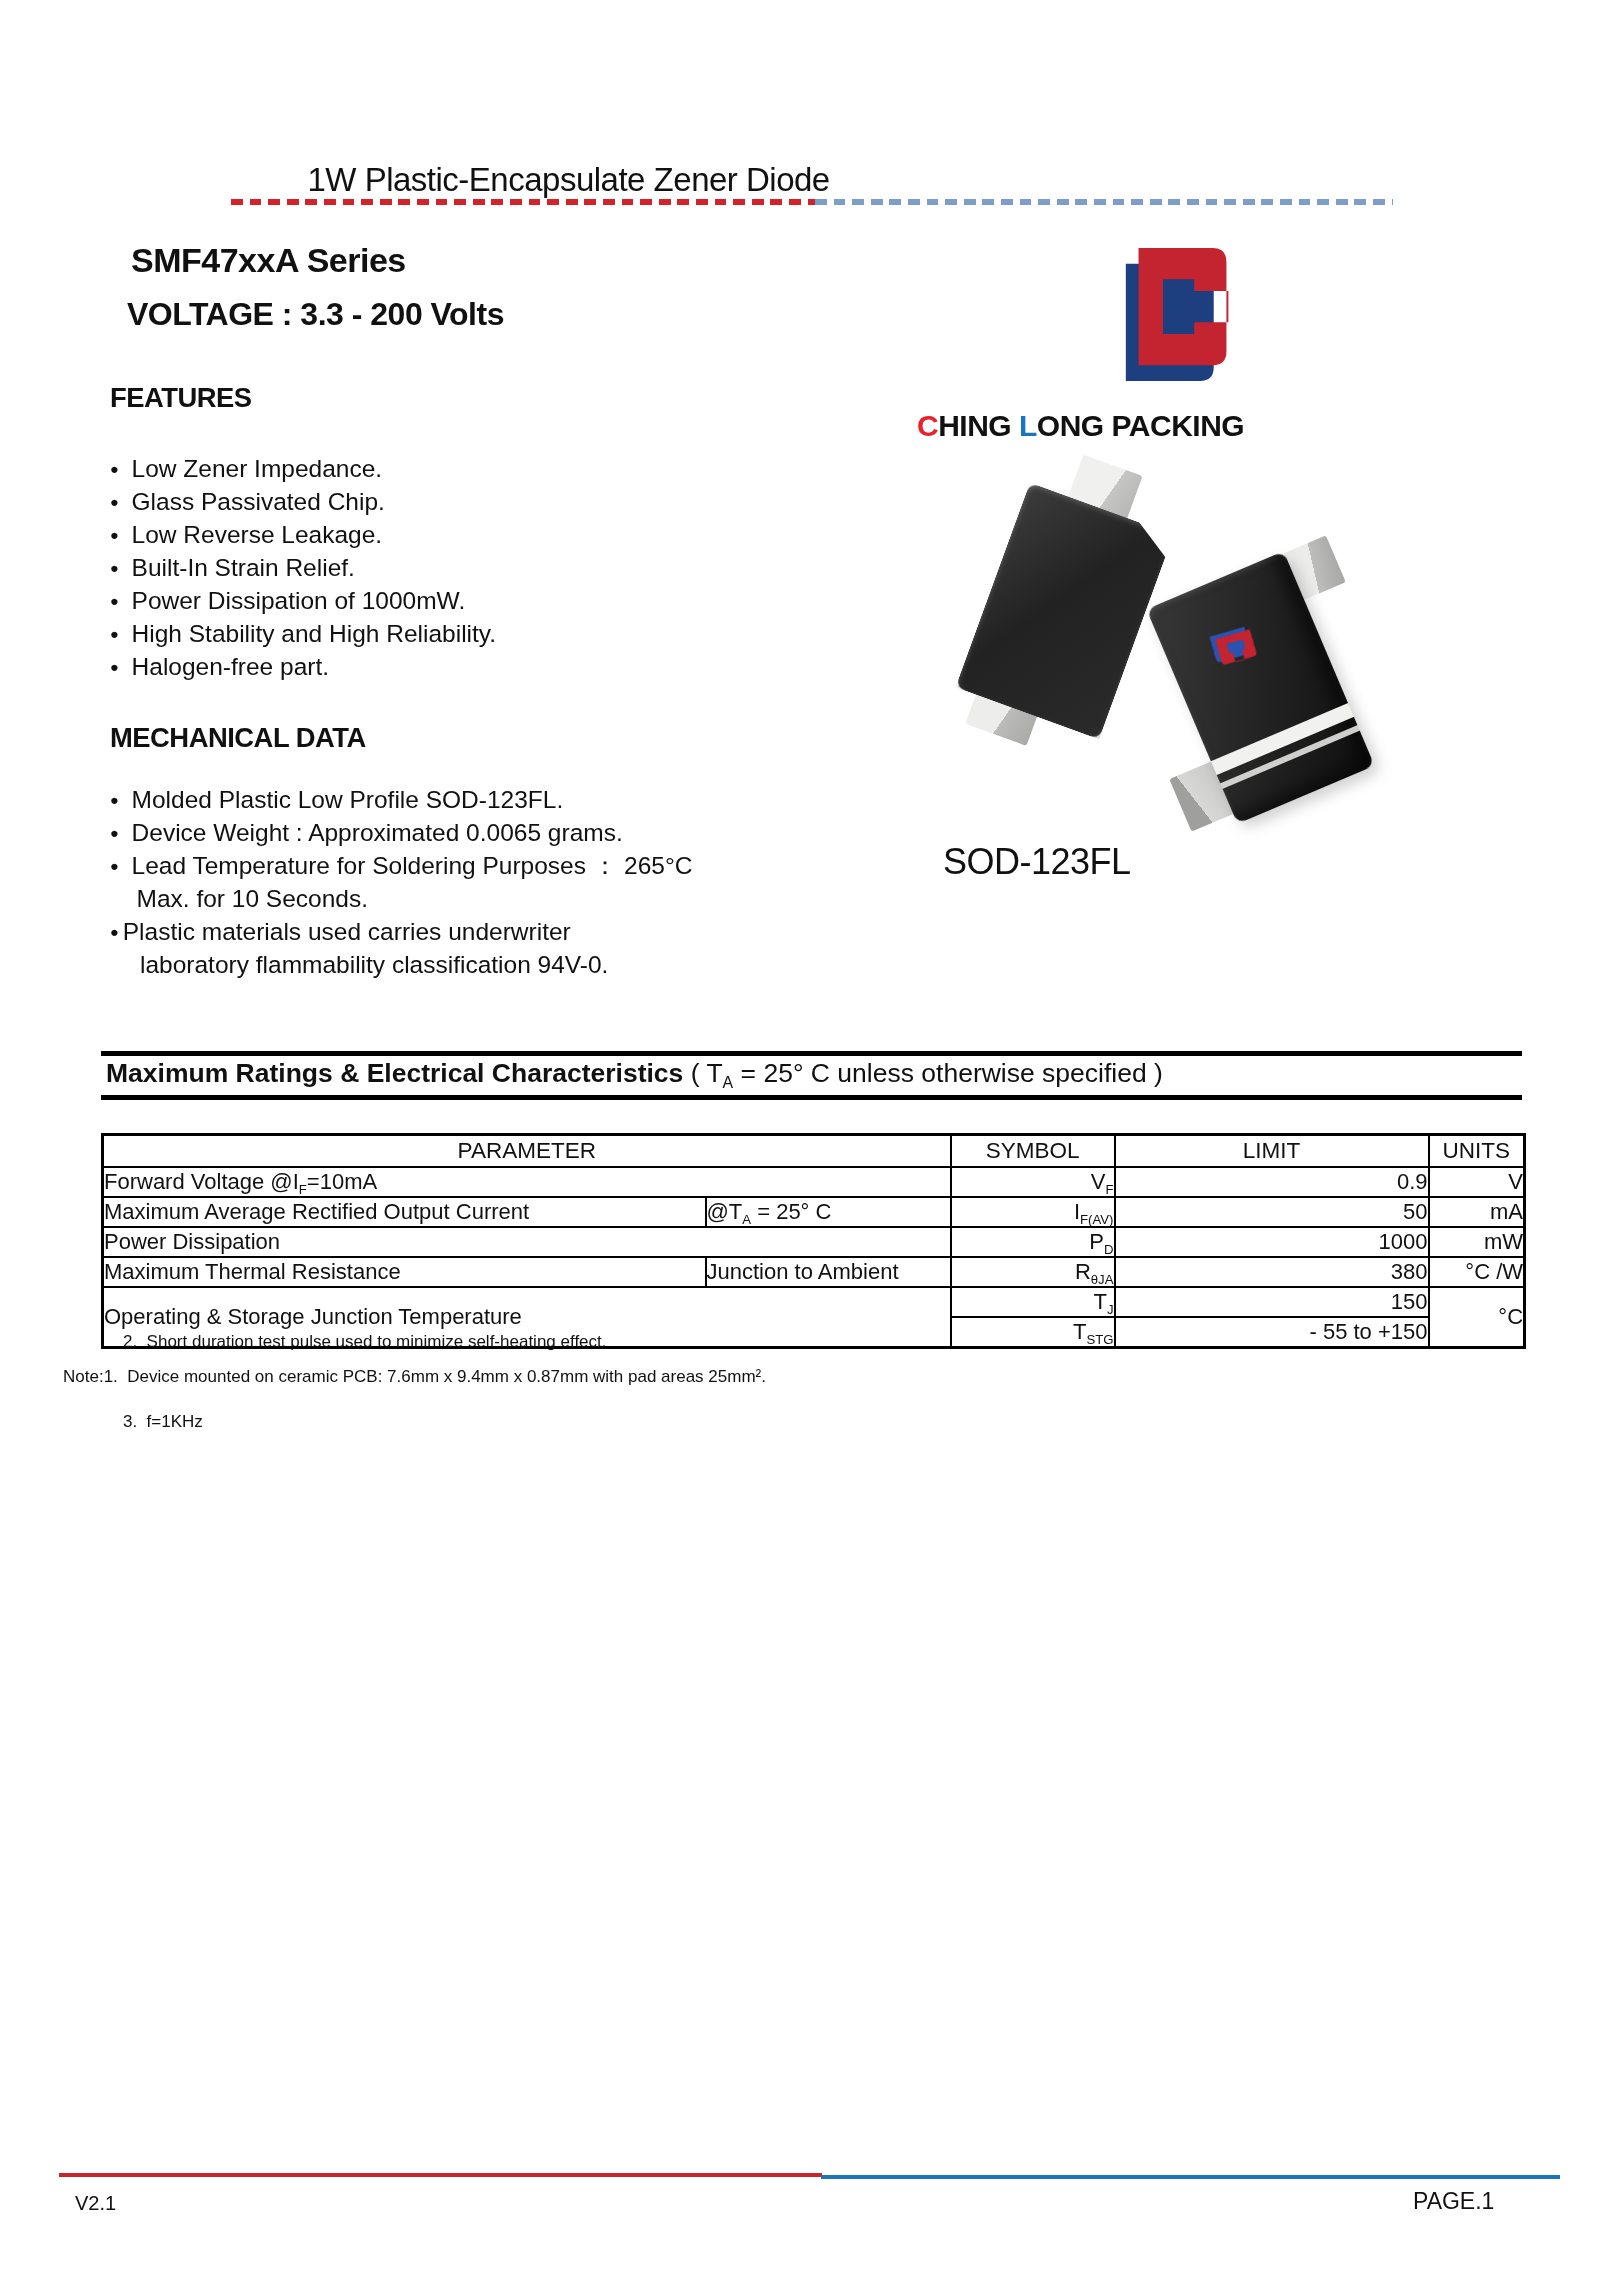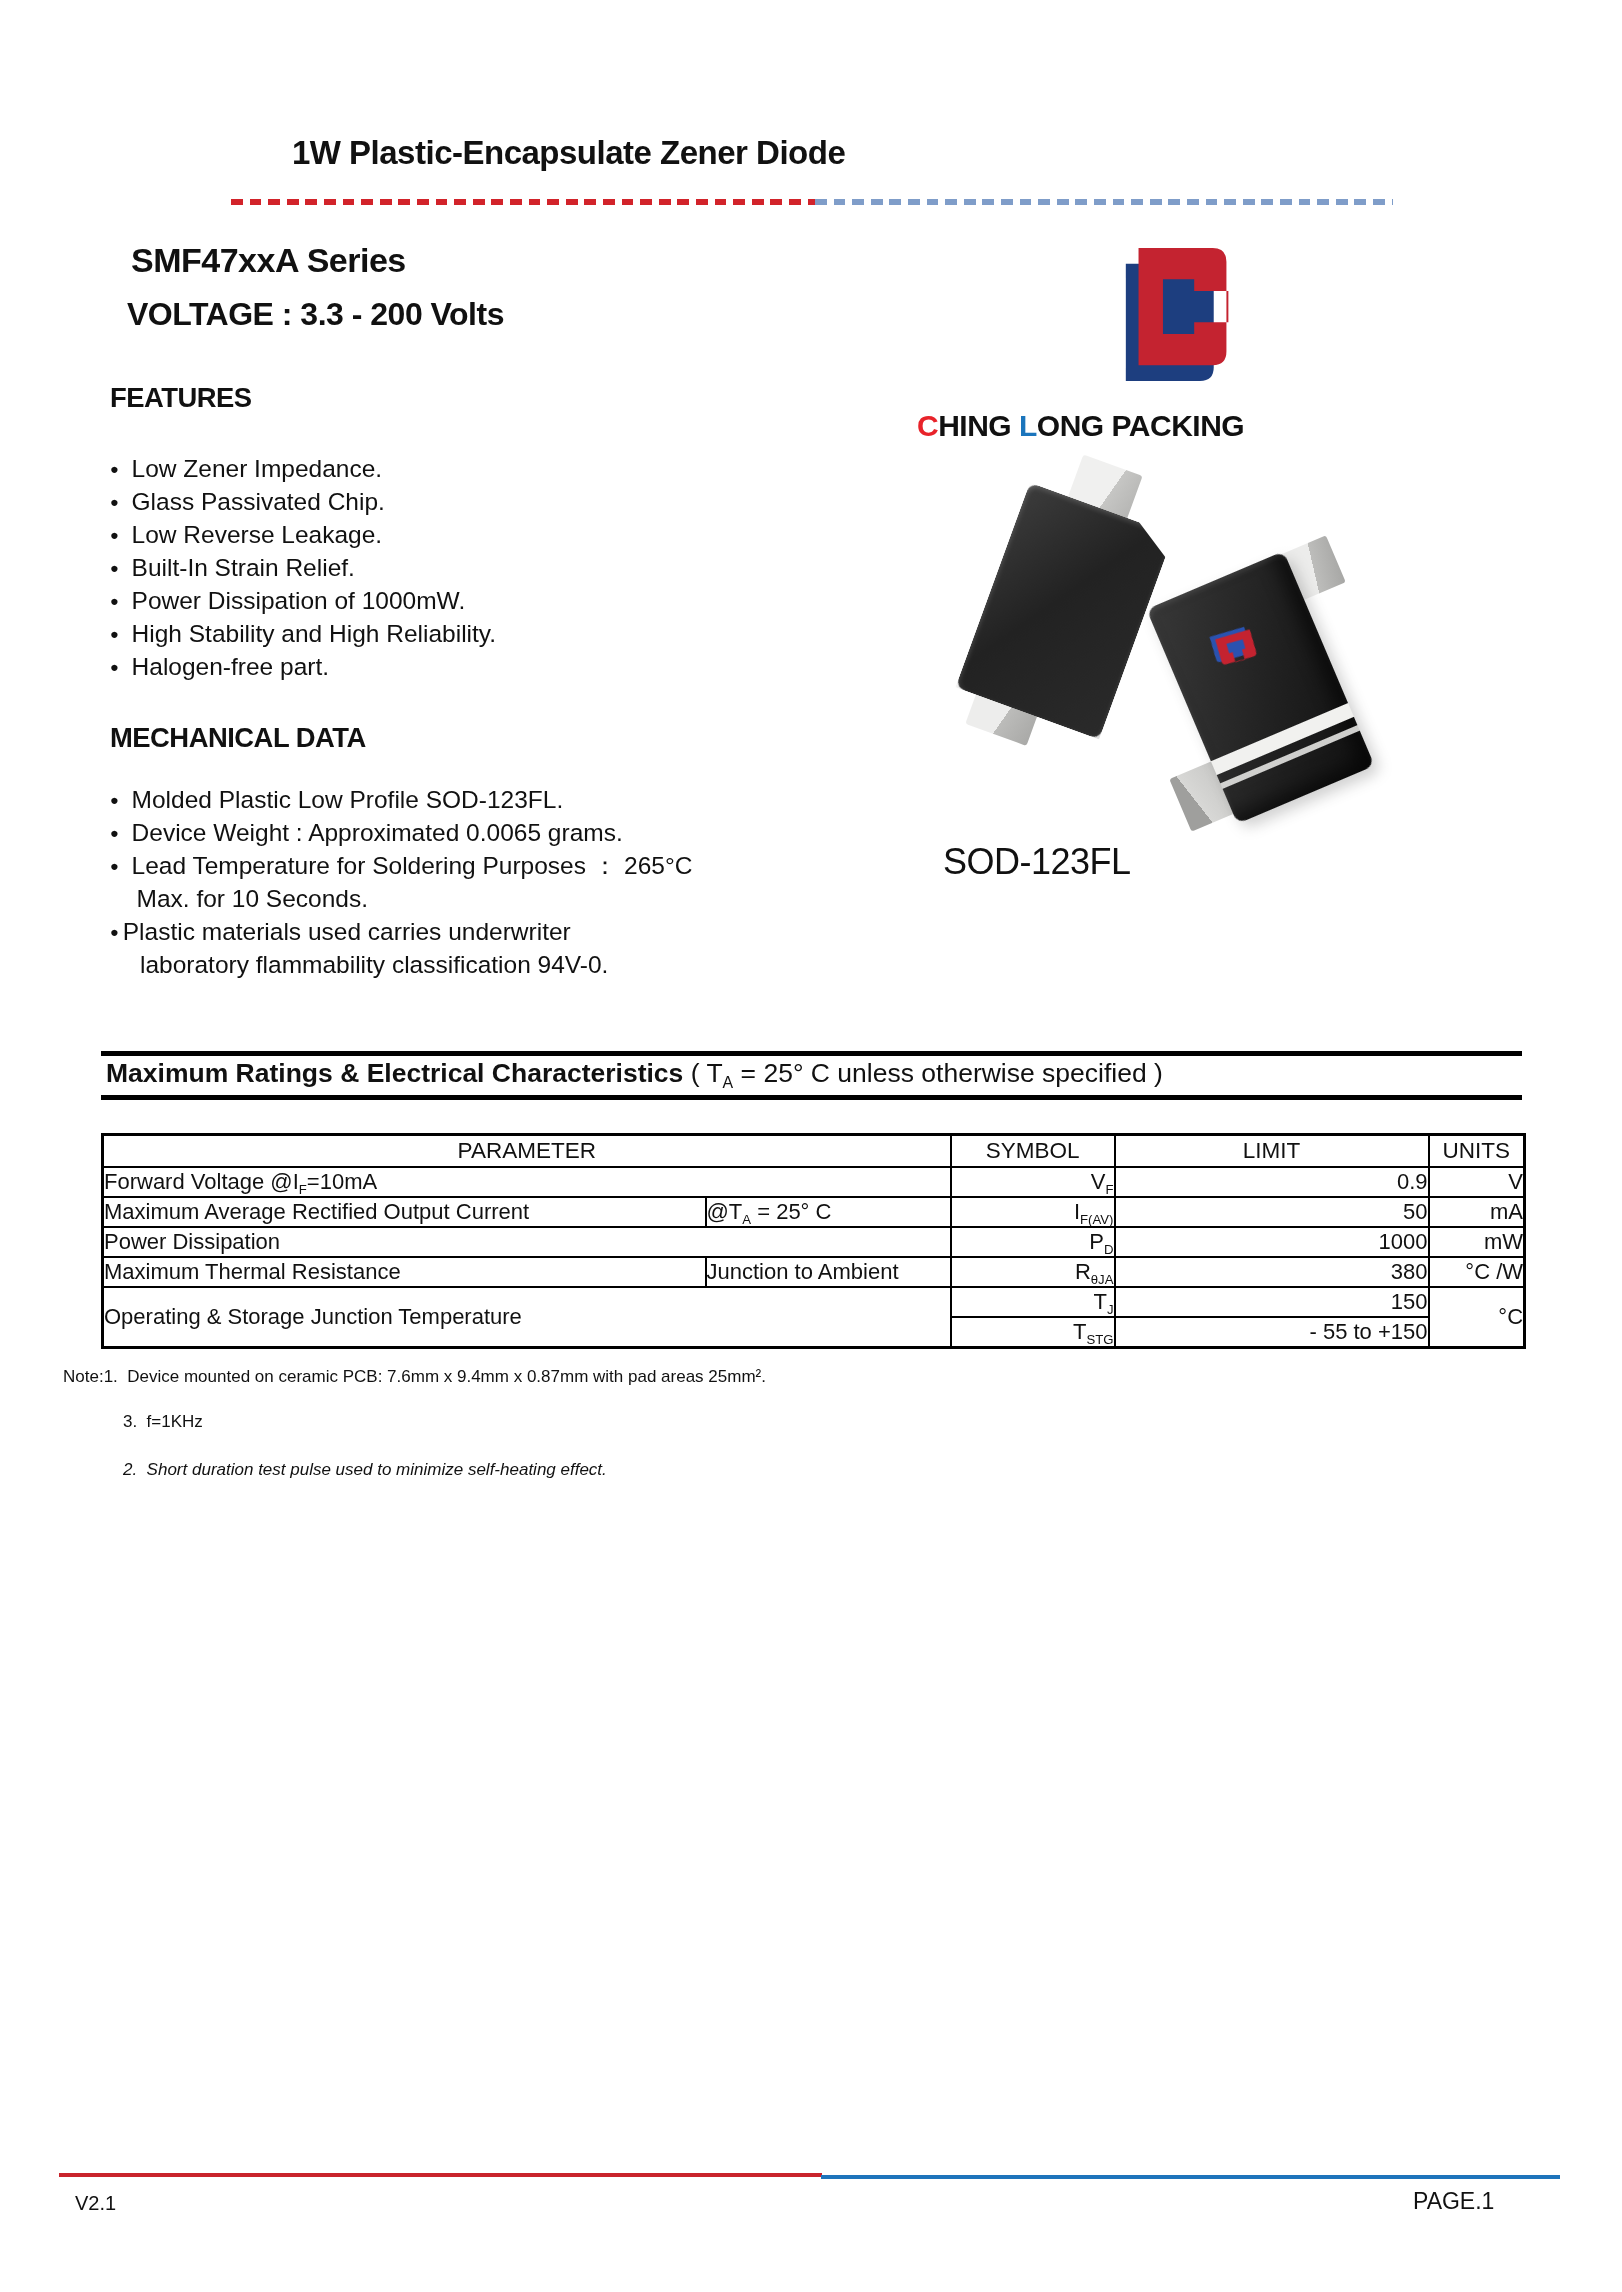--- a/index.html
+++ b/index.html
@@ -5,22 +5,22 @@
   html,body{margin:0;padding:0;}
   body{
     width:1622px;height:2293px;position:relative;background:#ffffff;
     font-family:"Liberation Sans", sans-serif;color:#111;
     -webkit-font-smoothing:antialiased;
   }
   .abs{position:absolute;}
   .b{font-weight:bold;}
 
   
-  #doc-title{top:134px;left:19.6px;width:1098px;text-align:center;
-    font-size:33px;font-weight:bold;letter-spacing:-0.5px;}
+  #doc-title{top:161px;left:19.6px;width:1098px;text-align:center;
+    font-size:33px;font-weight:normal;letter-spacing:-0.5px;}
   #dash-rule{top:199px;left:231px;width:1162px;height:5.9px;}
   #dash-rule .seg{position:absolute;top:0;height:5.9px;}
   #dash-red{left:0;width:584px;
     background:repeating-linear-gradient(to right,#d2232a 0 11.8px,transparent 11.8px 18.6px);}
   #dash-blue{left:584px;width:578px;
     background:repeating-linear-gradient(to right,#7f9dc9 0 11.8px,transparent 11.8px 18.6px);}
 
   #series-name{left:131px;top:241px;font-size:34px;font-weight:bold;letter-spacing:-0.5px;}
   #voltage-line{left:127px;top:296px;font-size:32px;font-weight:bold;letter-spacing:-0.5px;}
 
@@ -82,21 +82,21 @@
     border:3.9px solid #000;table-layout:fixed;font-size:22px;}
   #ratings-table th,#ratings-table td{border:2px solid #000;padding:0;overflow:hidden;}
   #ratings-table th{height:30px;font-size:22.5px;font-weight:normal;text-align:center;border-bottom:2.9px solid #000;}
   #ratings-table td{height:28px;}
   td.param,td.cond{text-align:left;padding-left:10.8px;}
   td.c{text-align:right;}
 
   
   .note-line{font-size:17px;white-space:pre;}
   #note-1{left:63px;top:1367px;}
-  #note-2{left:123px;top:1460px;font-style:italic;}
+  #note-2{left:123px;top:1332px;}
   #note-3{left:123px;top:1412px;}
 
   
   #footer-line-red{left:59px;top:2173px;width:763px;height:3.9px;background:#c9242c;}
   #footer-line-blue{left:821px;top:2175px;width:739px;height:3.9px;background:#1e74bb;}
   #footer-version{left:75px;top:2192px;font-size:20px;}
   #footer-page{left:1413px;top:2188px;font-size:23px;}
 </style>
 </head>
 <body>

